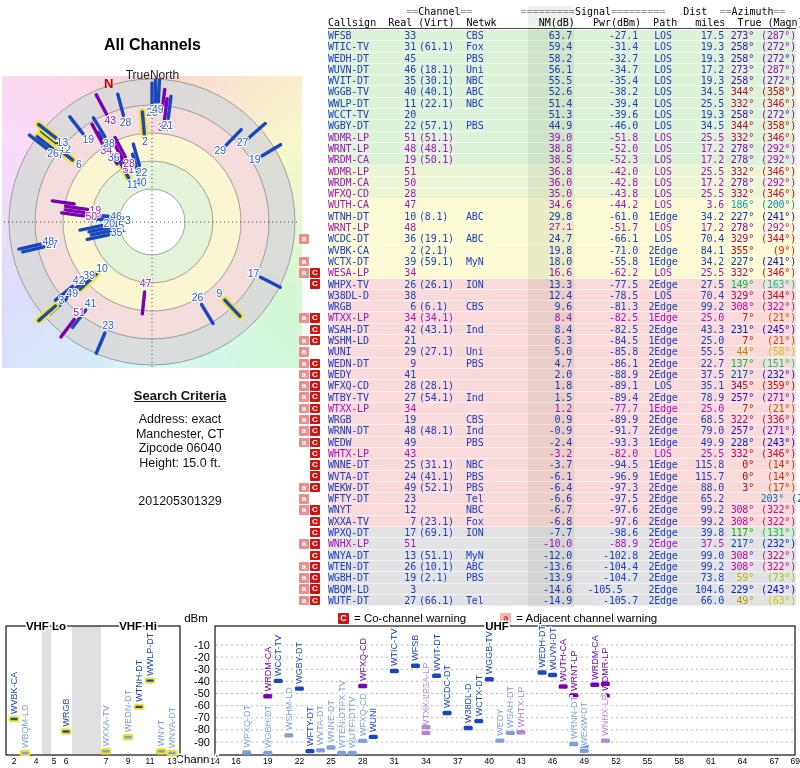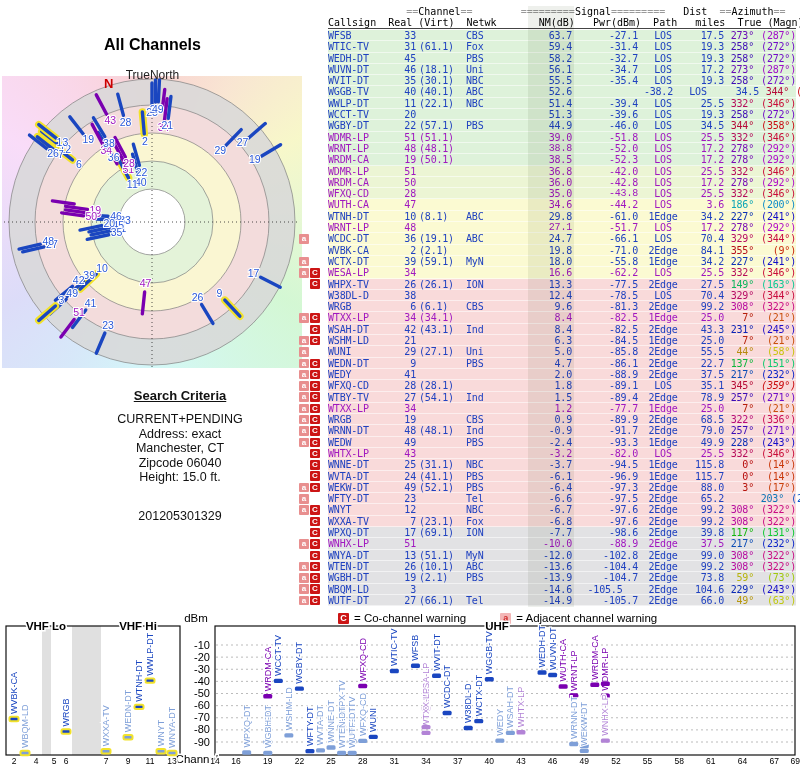--- a/index.html
+++ b/index.html
@@ -173,21 +173,20 @@
         <line x1="248.60282626851483" y1="138.02444428921507" x2="265.2064370334158" y2="123.59114565142391" stroke="#1a46c0" stroke-width="3.4" stroke-linecap="round"></line>
         <text x="242.56514962673265" y="146.2729165211391" text-anchor="middle" font-size="10.5px" font-family="&quot;Liberation Sans&quot;,sans-serif" fill="#2a58d8" stroke="#ffffff" stroke-width="2" paint-order="stroke">27</text>
       </svg>
     <div class="abs" id="polar-title">All Channels</div>
     <div class="abs" id="north-label">TrueNorth</div>
     <div class="abs" id="n-marker">N</div>
   </div>
 
   <div class="abs" id="criteria">
     <div class="t">Search Criteria</div>
-    <div class="l">CURRENT+PENDING</div>
     <div class="l">Address: exact</div>
     <div class="l">Manchester, CT</div>
     <div class="l">Zipcode 06040</div>
     <div class="l">Height: 15.0 ft.</div>
     <div class="gap"></div>
     <div class="l">201205301329</div>
   </div>
 
   <div class="abs" id="tbl">
     <div class="hdr" id="hdr1" style="top:6px">             <span class="eq">==</span>Channel<span class="eq">==</span>        <span class="eq">=========</span>Signal<span class="eq">=========</span>   Dist  <span class="eq">==</span>Azimuth<span class="eq">==</span></div>
@@ -276,21 +275,21 @@
         </div>
         <div class="trow">
           <div class="mk empty"></div>
           <div class="mk empty"></div>
           <div class="rbody" style="background: rgb(222, 242, 218);">
             <div class="c cs" style="color: rgb(32, 66, 192);">WGGB-TV</div>
             <div class="c re" style="color: rgb(32, 66, 192);">40</div>
             <div class="c vi" style="color: rgb(32, 66, 192);">(40.1)</div>
             <div class="c ne" style="color: rgb(32, 66, 192);">ABC</div>
             <div class="c nm" style="color: rgb(32, 66, 192);">52.6</div>
-            <div class="c pw" style="color: rgb(32, 66, 192); padding-left: 35px;">-38.2</div>
+            <div class="c pw" style="color: rgb(32, 66, 192);">-38.2</div>
             <div class="c pa" style="color: rgb(32, 66, 192);">LOS</div>
             <div class="c di" style="color: rgb(32, 66, 192);">34.5</div>
             <div class="c tr" style="color: rgb(182, 12, 57);">344°</div>
             <div class="c mg" style="color: rgb(201, 13, 19);">(358°)</div>
           </div>
         </div>
         <div class="trow">
           <div class="mk empty"></div>
           <div class="mk empty"></div>
           <div class="rbody" style="background: rgb(222, 242, 218);">
@@ -355,21 +354,21 @@
           </div>
         </div>
         <div class="trow">
           <div class="mk empty"></div>
           <div class="mk empty"></div>
           <div class="rbody" style="background: rgb(222, 242, 218);">
             <div class="c cs" style="color: rgb(160, 24, 192);">WRNT-LP</div>
             <div class="c re" style="color: rgb(160, 24, 192);">48</div>
             <div class="c vi" style="color: rgb(160, 24, 192);">(48.1)</div>
             <div class="c ne" style="color: rgb(160, 24, 192);"></div>
-            <div class="c nm" style="color: rgb(160, 24, 192); font-family: Liberation Mono, monospace;">38.8</div>
+            <div class="c nm" style="color: rgb(160, 24, 192);">38.8</div>
             <div class="c pw" style="color: rgb(160, 24, 192);">-52.0</div>
             <div class="c pa" style="color: rgb(160, 24, 192);">LOS</div>
             <div class="c di" style="color: rgb(160, 24, 192);">17.2</div>
             <div class="c tr" style="color: rgb(120, 12, 182);">278°</div>
             <div class="c mg" style="color: rgb(176, 13, 201);">(292°)</div>
           </div>
         </div>
         <div class="trow">
           <div class="mk empty"></div>
           <div class="mk empty"></div>
@@ -420,21 +419,21 @@
         </div>
         <div class="trow">
           <div class="mk empty"></div>
           <div class="mk empty"></div>
           <div class="rbody" style="background: rgb(236, 245, 212);">
             <div class="c cs" style="color: rgb(160, 24, 192);">WFXQ-CD</div>
             <div class="c re" style="color: rgb(160, 24, 192);">28</div>
             <div class="c vi" style="color: rgb(160, 24, 192);"></div>
             <div class="c ne" style="color: rgb(160, 24, 192);"></div>
             <div class="c nm" style="color: rgb(160, 24, 192);">35.0</div>
-            <div class="c pw" style="color: rgb(160, 24, 192); font-family: Liberation Mono, monospace;">-43.8</div>
+            <div class="c pw" style="color: rgb(160, 24, 192);">-43.8</div>
             <div class="c pa" style="color: rgb(160, 24, 192);">LOS</div>
             <div class="c di" style="color: rgb(160, 24, 192);">25.5</div>
             <div class="c tr" style="color: rgb(182, 12, 91);">332°</div>
             <div class="c mg" style="color: rgb(201, 13, 57);">(346°)</div>
           </div>
         </div>
         <div class="trow">
           <div class="mk empty"></div>
           <div class="mk empty"></div>
           <div class="rbody" style="background: rgb(251, 250, 210);">
@@ -696,21 +695,21 @@
           <div class="rbody" style="background: rgb(249, 218, 218);">
             <div class="c cs" style="color: rgb(32, 66, 192);">WFXQ-CD</div>
             <div class="c re" style="color: rgb(32, 66, 192);">28</div>
             <div class="c vi" style="color: rgb(32, 66, 192);">(28.1)</div>
             <div class="c ne" style="color: rgb(32, 66, 192);"></div>
             <div class="c nm" style="color: rgb(32, 66, 192);">1.8</div>
             <div class="c pw" style="color: rgb(32, 66, 192);">-89.1</div>
             <div class="c pa" style="color: rgb(32, 66, 192);">LOS</div>
             <div class="c di" style="color: rgb(32, 66, 192);">35.1</div>
             <div class="c tr" style="color: rgb(182, 12, 54);">345°</div>
-            <div class="c mg" style="color: rgb(201, 13, 16); font-style: italic;">(359°)</div>
+            <div class="c mg" style="color: rgb(201, 13, 16);">(359°)</div>
           </div>
         </div>
         <div class="trow">
           <div class="mk a">a</div>
           <div class="mk c">C</div>
           <div class="rbody" style="background: rgb(249, 218, 218);">
             <div class="c cs" style="color: rgb(32, 66, 192);">WTBY-TV</div>
             <div class="c re" style="color: rgb(32, 66, 192);">27</div>
             <div class="c vi" style="color: rgb(32, 66, 192);">(54.1)</div>
             <div class="c ne" style="color: rgb(32, 66, 192);">Ind</div>

